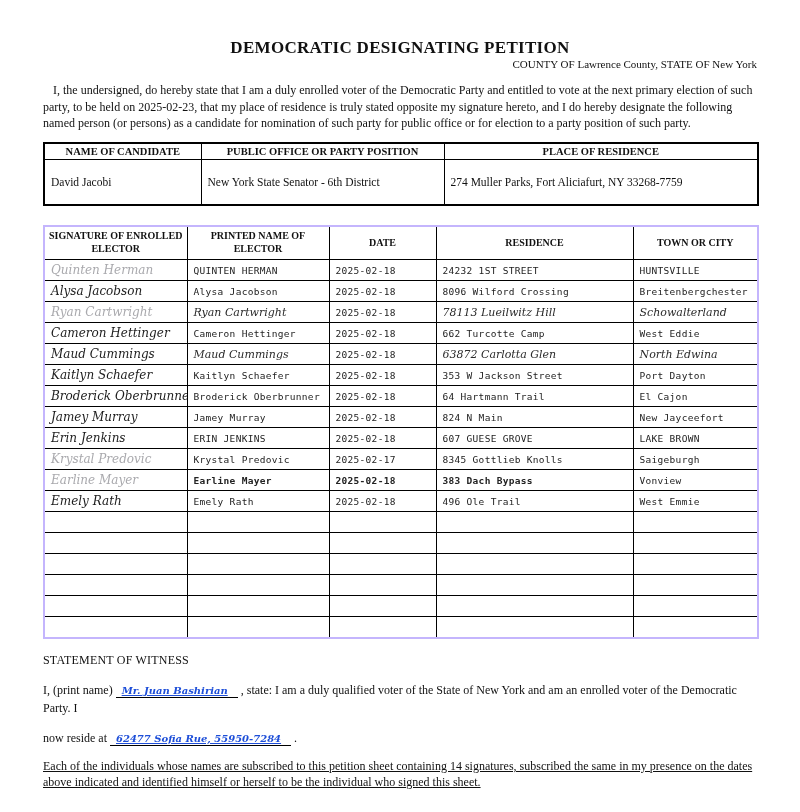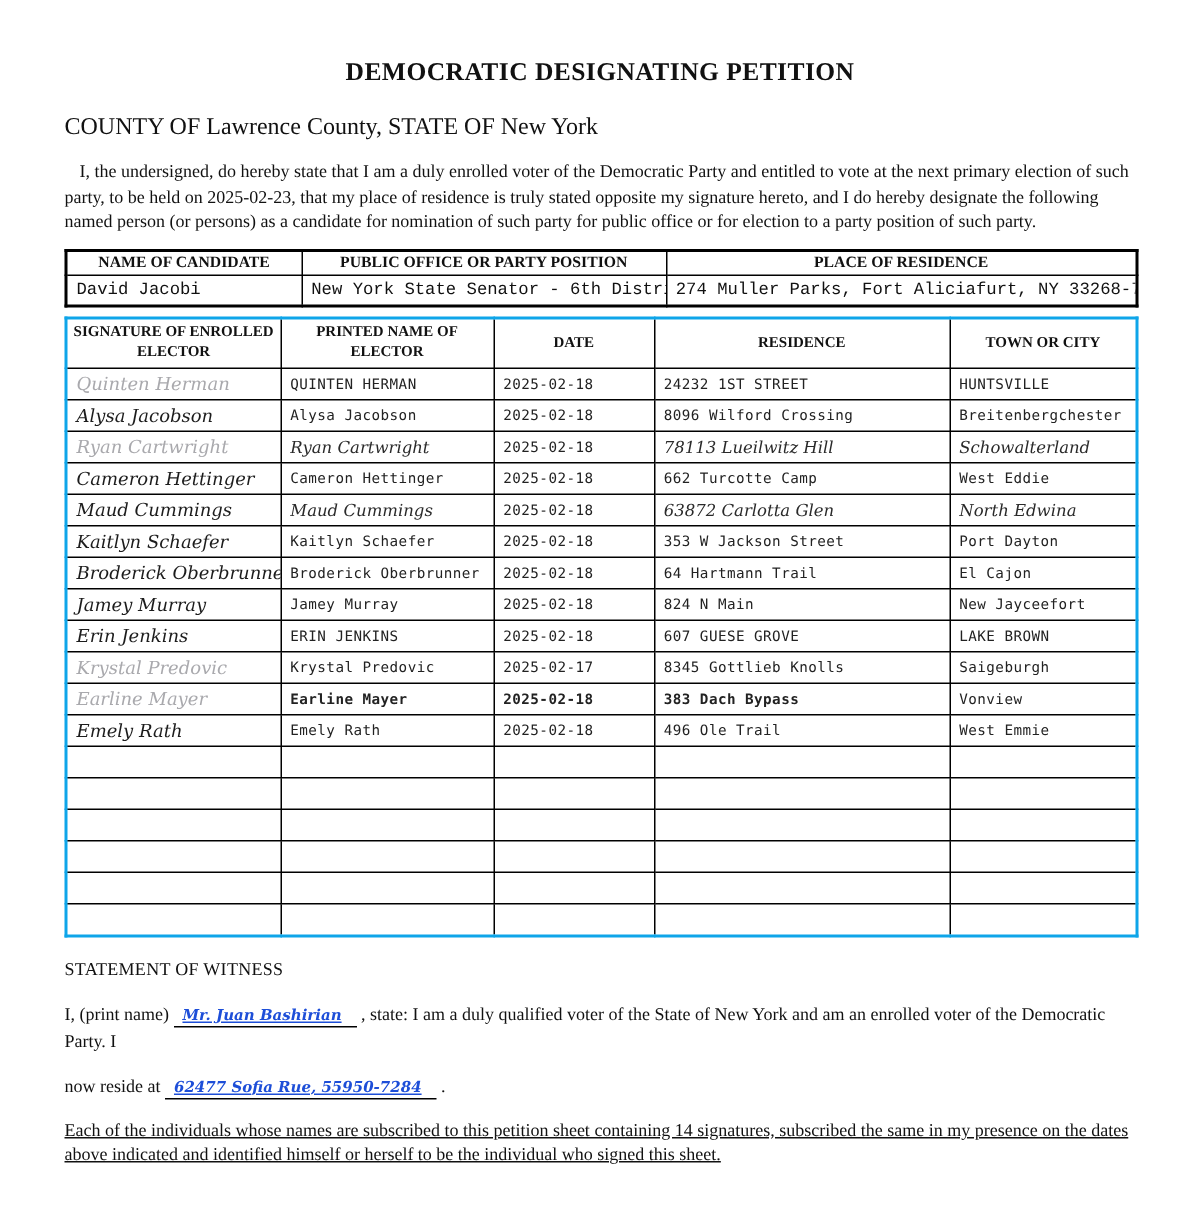--- a/index.html
+++ b/index.html
@@ -2,31 +2,31 @@
 <html><head>
 <meta charset="utf-8">
 <style>
   * { margin:0; padding:0; box-sizing:border-box; }
   html,body { width:800px; height:812px; background:#ffffff; overflow:hidden;
               font-family:"Liberation Serif", serif; color:#111; }
   .page { width:800px; height:680px; padding:38px 43px 0 43px; }
 
   
   .title { text-align:center; font-size:17px; font-weight:bold; letter-spacing:0.3px; }
-  .subtitle { text-align:left; font-size:16px; margin-top:18px; }
+  .subtitle { text-align:right; font-size:11px; margin-top:0; }
   .intro { font-size:12px; line-height:1.38; margin-top:12px; text-indent:10px; }
 
   
   table { border-collapse:collapse; table-layout:fixed; width:714px; }
   th, td { border:1px solid #000; overflow:hidden; white-space:nowrap; }
   table.cand { margin-top:10px; border:2px solid #000; }
   table.cand th { font-size:10.5px; padding:2px 4px; text-align:center; }
-  table.cand td { font-size:11.5px; padding:3px 6px; height:20px;font-family:Liberation Mono, monospace; }
-
-  table.sig-table { margin-top:6px; border:2px solid #0ea5e9; }
+  table.cand td { font-size:11.5px; padding:16px 6px; height:20px; }
+
+  table.sig-table { margin-top:19px; border:2px solid #c4b5fd; }
   table.sig-table th { font-size:10px; padding:3px 4px; text-align:center; line-height:1.25;
                        white-space:normal; height:34px; }
   table.sig-table td { height:21px; padding:1px 6px; vertical-align:middle; }
   tr.empty-row td { height:21px; }
 
   
   .c-sig   { font-family:"DejaVu Serif", serif; font-style:italic; font-size:12px; color:#1c1c1c; }
   .c-print { font-family:"DejaVu Sans Mono", monospace; font-size:9.5px; letter-spacing:0.3px; color:#222; }
   .c-script{ font-family:"DejaVu Serif", serif; font-style:italic; font-size:11px; color:#2a2a2a; }
   .lt   { color:#a9a9ad; }

